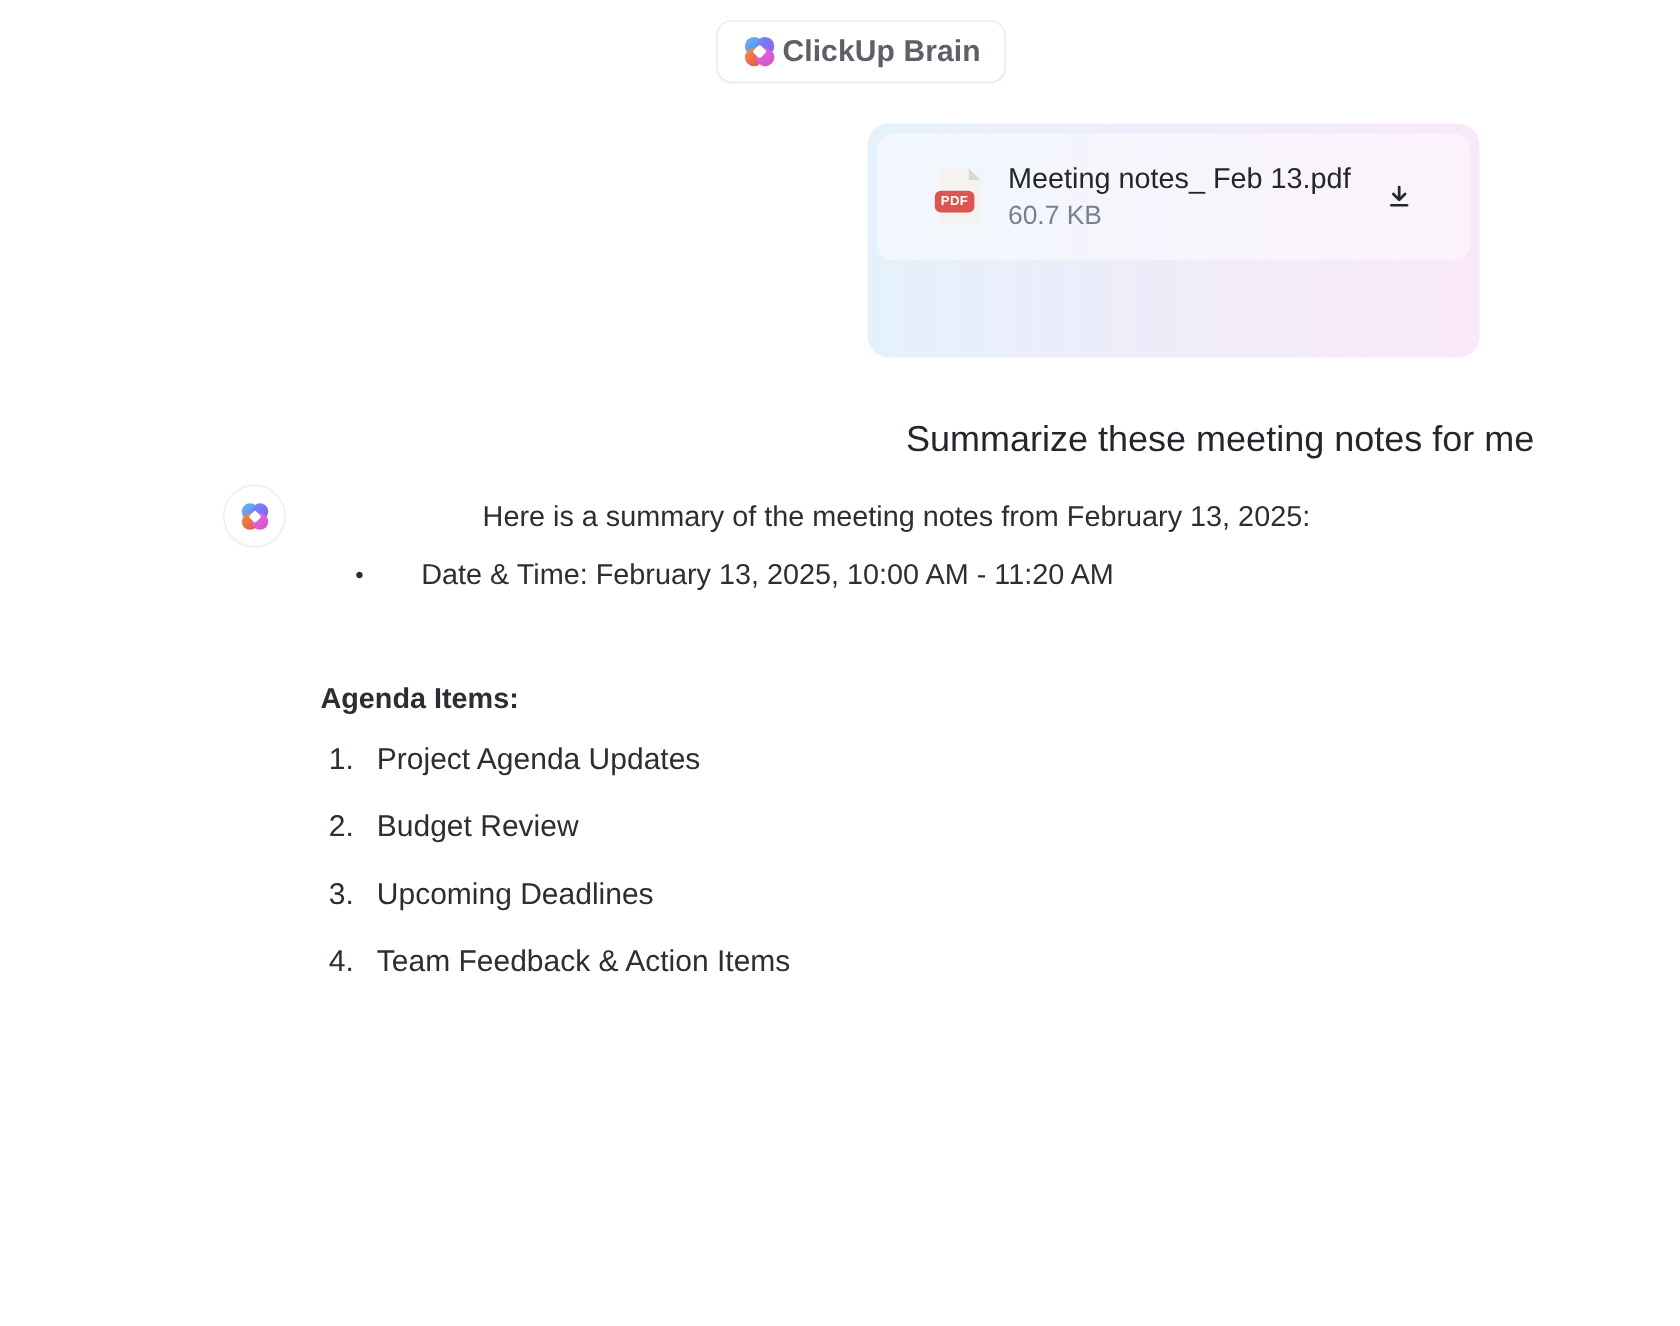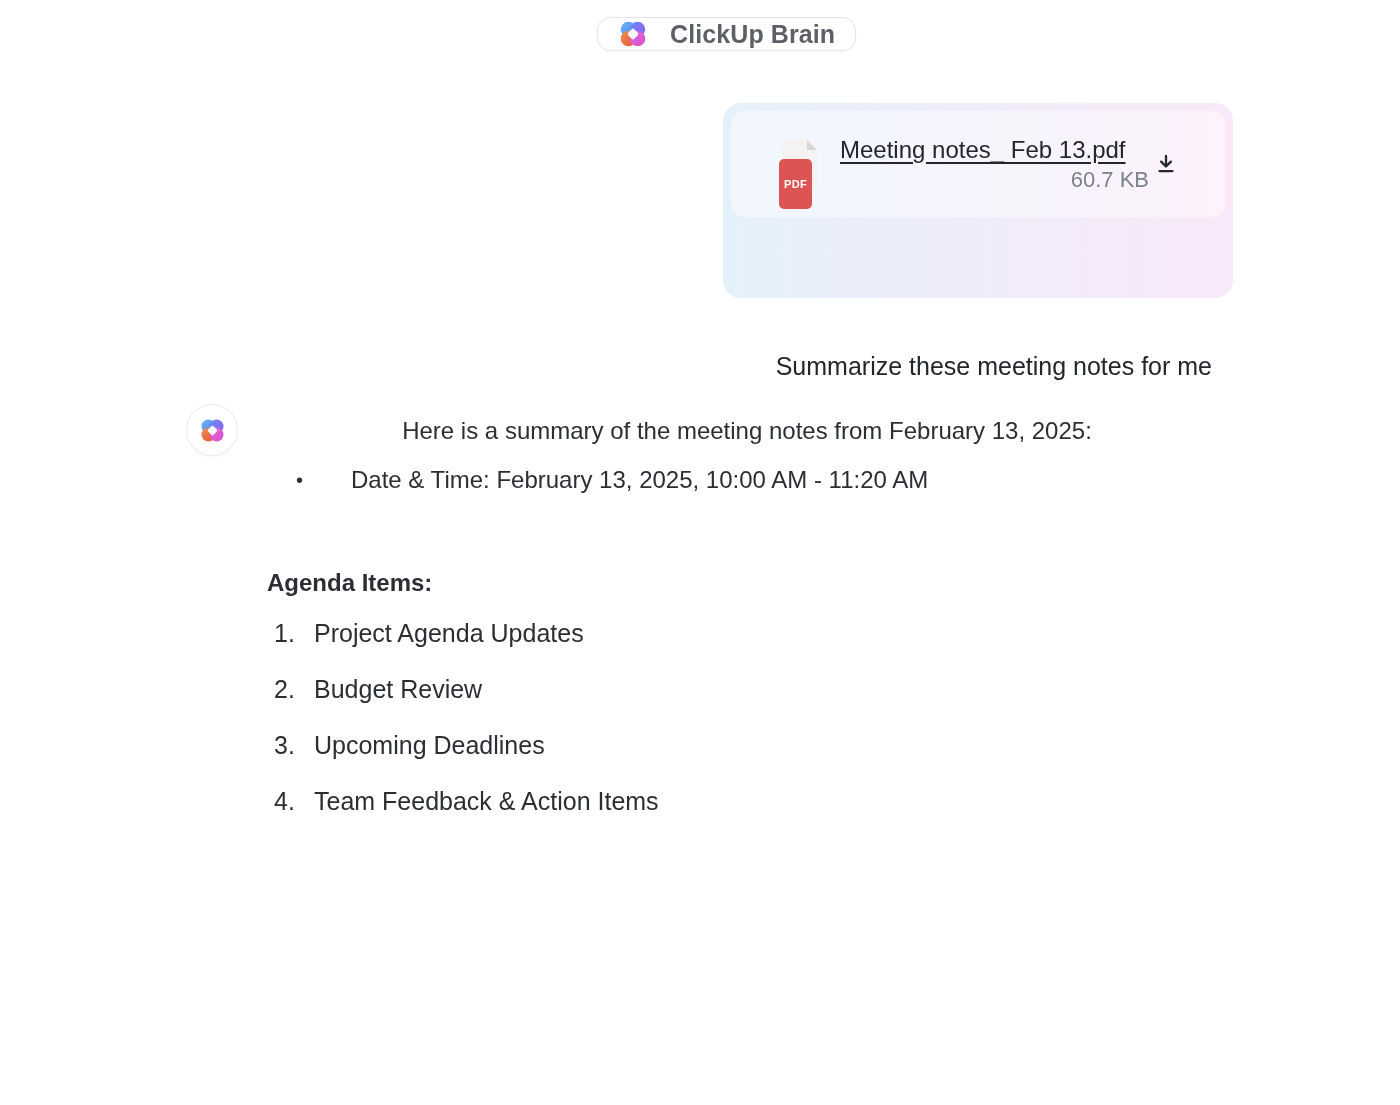--- a/index.html
+++ b/index.html
@@ -8,22 +8,22 @@
     background: #ffffff;
     font-family: "Liberation Sans", "DejaVu Sans", sans-serif;
     color: #2b2e33;
     overflow: hidden;
     position: relative;
   }
 
   
   .brain-badge {
     position: absolute; left: 597px; top: 17px;
-    height: 34px;
-    display: flex; align-items: center; gap: 22px;
+    height: 52px;
+    display: flex; align-items: center; gap: 4px;
     padding: 0 20px;
     background: #ffffff;
     border: 1px solid #e4e6e9;
     border-radius: 13px;
     box-shadow: 0 1px 2px rgba(0,0,0,0.03);
     cursor: pointer;
   }
   .brain-badge .label {
     font-size: 25px; font-weight: 600; color: #5d6067; letter-spacing: 0.1px;
   }
@@ -42,26 +42,25 @@
     position: absolute; left: 8px; right: 8px; top: 8px;
     height: 106px;
     border-radius: 13px;
     background: rgba(255,255,255,0.45);
     display: flex; align-items: center;
     padding: 0 42px 0 48px;
   }
   .file-info { margin-left: 23px; flex: 1 1 auto; min-width: 0; }
   .file-name {
     font-size: 24px; font-weight: 500; color: #24262b;
-    text-decoration: underline;
     text-underline-offset: 4px;
     cursor: pointer;
     display: inline-block;
   }
-  .file-size { font-size: 22px; color: #7b818a; margin-top: 3px; text-align: right; }
+  .file-size { font-size: 22px; color: #7b818a; margin-top: 3px; }
 
   .download-btn {
     width: 34px; height: 34px;
     display: flex; align-items: center; justify-content: center;
     background: transparent; border: none; cursor: pointer;
     flex: 0 0 auto;
   }
 
   .pdf-icon { position: relative; width: 38px; height: 48px; flex: 0 0 auto; }
   .pdf-page {
@@ -75,27 +74,27 @@
     position: absolute; right: 0; top: 0;
     width: 10px; height: 10px;
     background: #d9d8d5;
     clip-path: polygon(0 0, 100% 100%, 0 100%);
   }
   .pdf-tag {
     position: absolute; left: 0; top: 19px;
     background: #dc5552;
     color: #ffffff;
     font-size: 11px; font-weight: 700; letter-spacing: 0.3px;
-    padding: 19px 5px;
+    padding: 3px 5px;
     border-radius: 5px;
   }
 
   .prompt-text {
     position: absolute; left: 32px; right: 21px; top: 248px;
-    font-size: 25px; line-height: 31px; color: #23262b;
+    font-size: 30px; line-height: 31px; color: #23262b;
     text-align: right;
     white-space: nowrap;
   }
 
   
   .assistant-avatar {
     position: absolute; left: 186px; top: 404px;
     width: 52px; height: 52px;
     border-radius: 50%;
     background: #ffffff;

